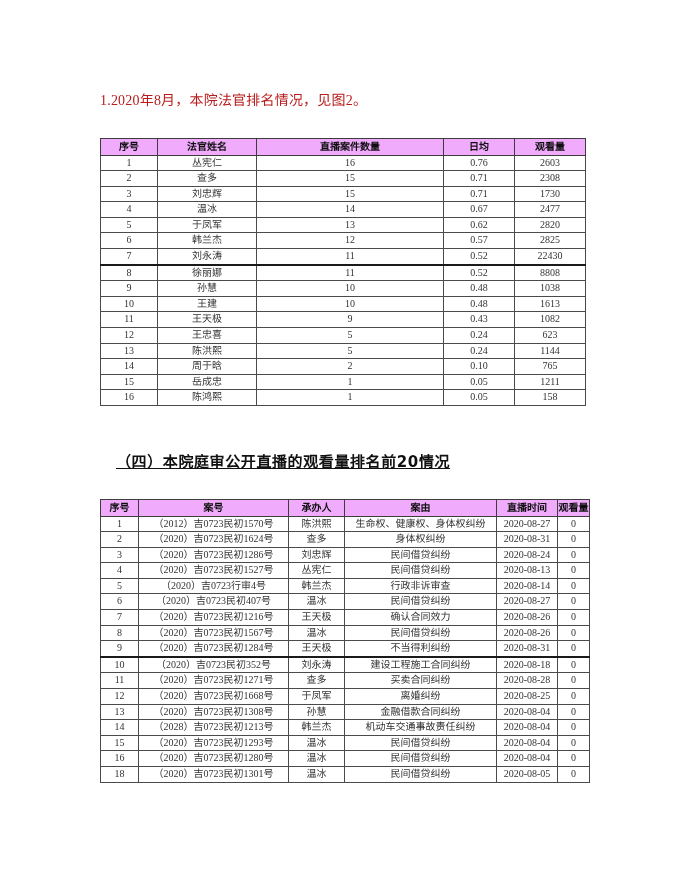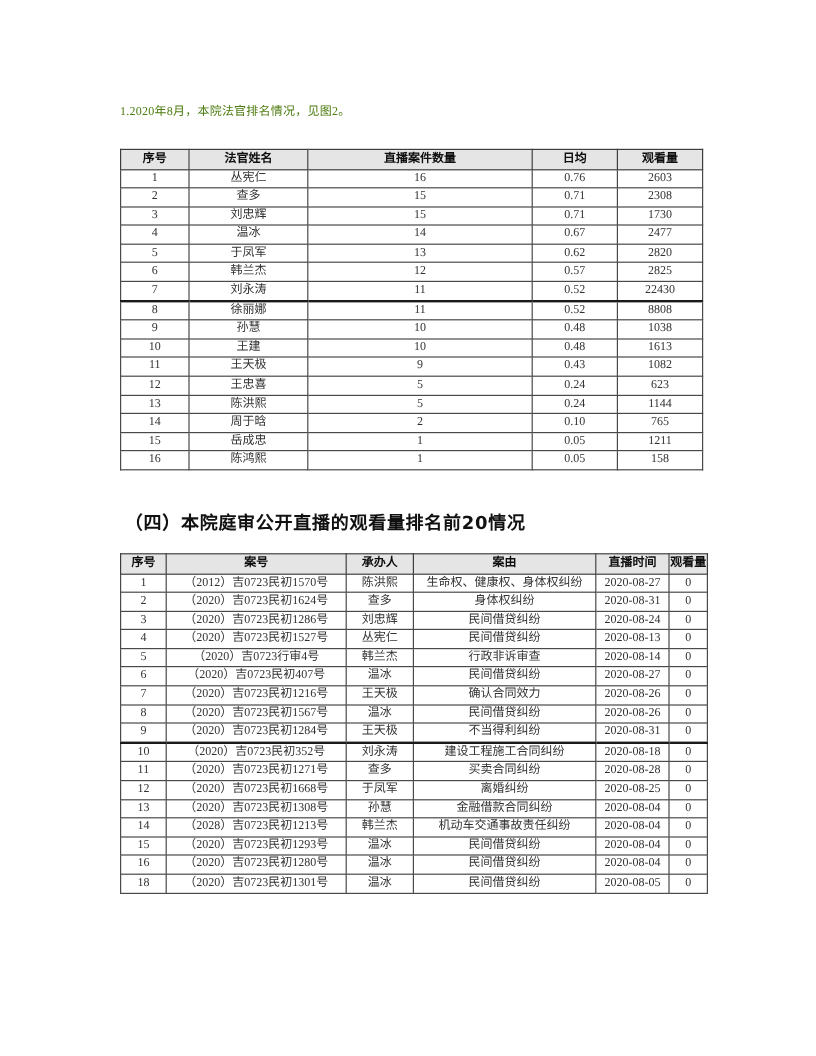--- a/index.html
+++ b/index.html
@@ -18,39 +18,40 @@
   .page {
     position: relative;
     width: 680px;
     height: 880px;
     box-sizing: border-box;
     padding: 0 100px;
   }
 
   
   .para {
-    font-size: 10px;
+    font-size: 14px;
     line-height: 1.5;
     letter-spacing: 0.2px;
-    color: #4d7c0f;
+    color: #b91c1c;
     text-indent: 0;
     white-space: nowrap;
   }
   .para-1 { padding-top: 76px; }
   .para-2 { padding-top: 14px; }
 
   .section-heading {
     font-family: "DejaVu Sans", "Liberation Sans", sans-serif;
     font-weight: bold;
     font-size: 15px;
     letter-spacing: 0.6px;
     color: #111111;
     white-space: nowrap;
-    margin: 4px;
+    margin: 16px;
     padding-top: 28px;
+    text-decoration: underline;
   }
 
   .fig-caption {
     text-align: center;
     font-size: 12.5px;
     color: #8f8f8f;
     letter-spacing: 0.3px;
     padding-top: 17px;
     white-space: nowrap;
   }
@@ -71,21 +72,21 @@
     padding: 0;
     height: 14.6px;
     line-height: 14.6px;
     text-align: center;
     vertical-align: middle;
     overflow: hidden;
     white-space: nowrap;
     color: #333333;
   }
   table.doc-table th {
-    background: #e5e5e5;
+    background: #f0abfc;
     color: #0f0f0f;
     font-weight: bold;
     font-family: Liberation Sans, sans-serif;
     font-size: 10px;
     height: 15.5px;
     line-height: 15.5px;
     border-color: #3d3d3d;
   }
   
   tr.heavy-rule > td {

